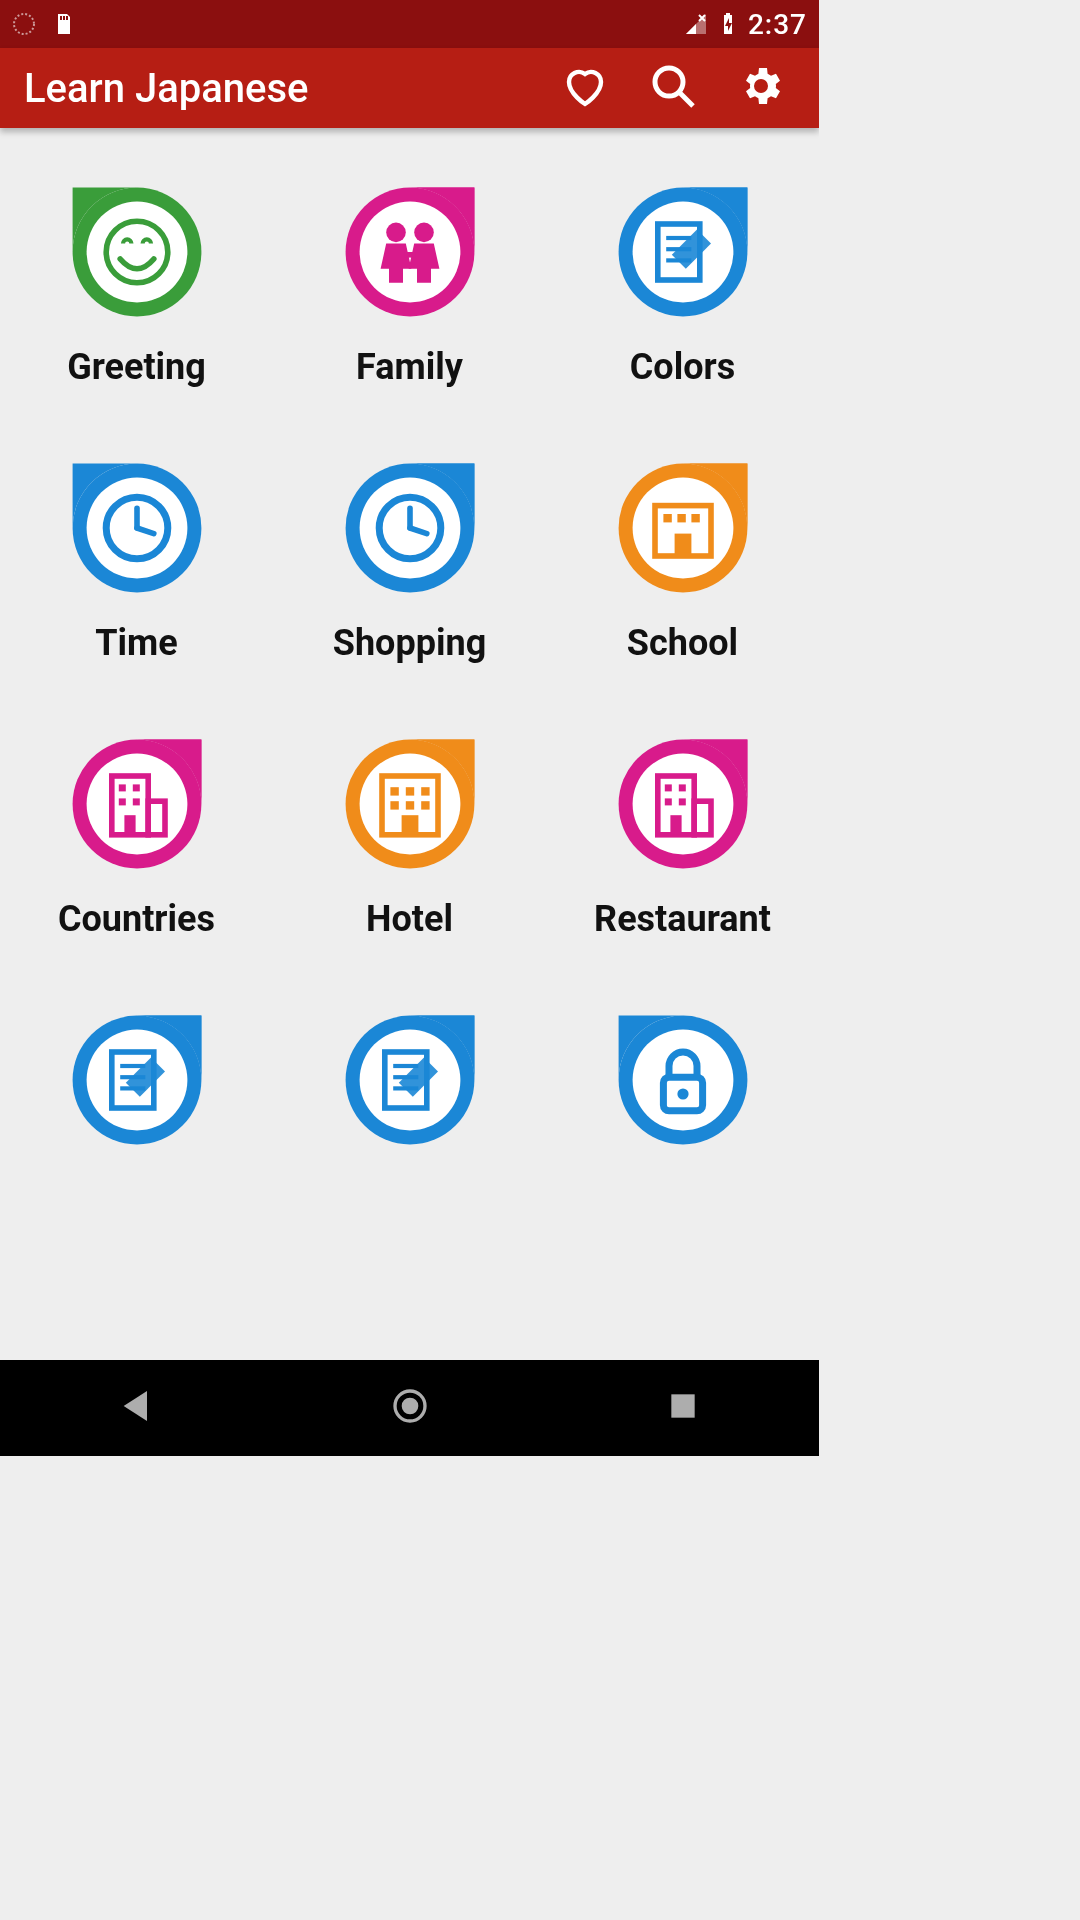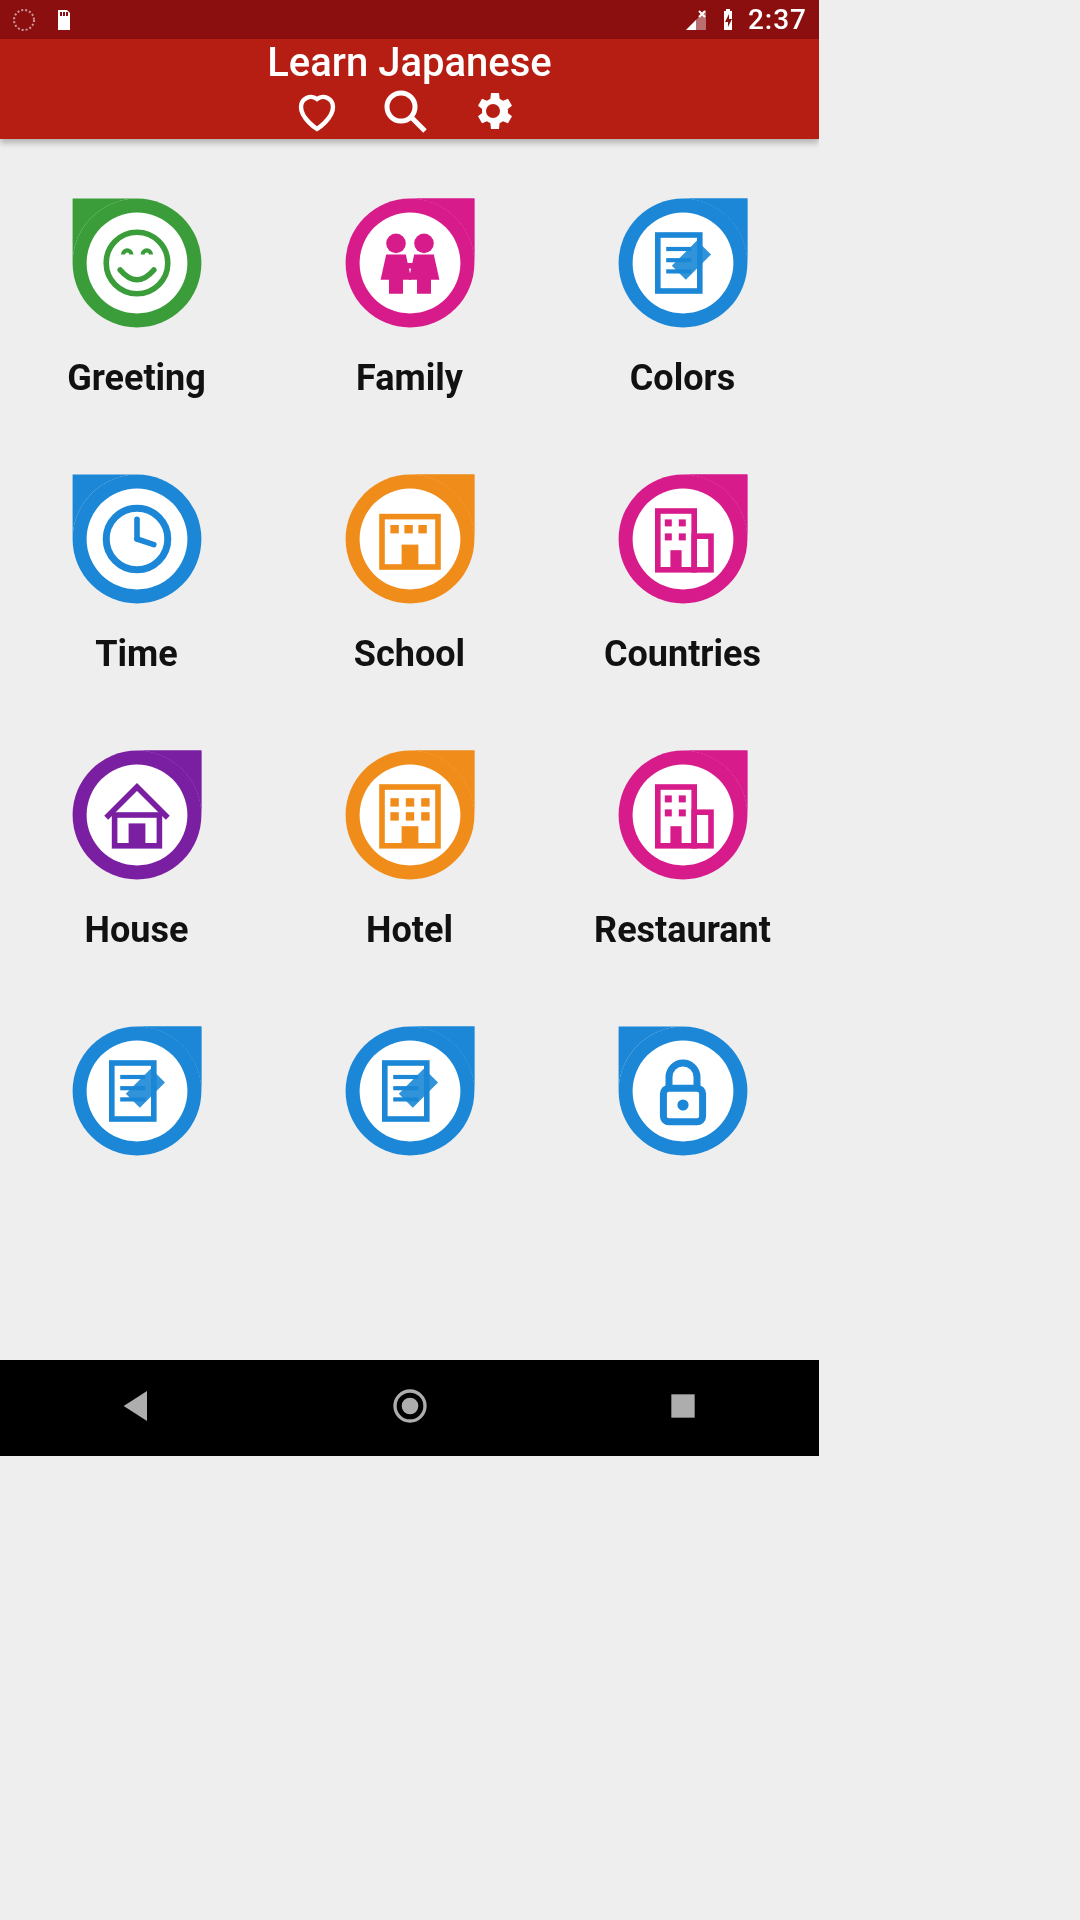--- a/index.html
+++ b/index.html
@@ -1,41 +1,40 @@
 <!DOCTYPE html>
 <html><head>
 <meta charset="utf-8">
 <style>
   * { box-sizing: border-box; margin: 0; padding: 0; }
   html, body { width: 819px; height: 1456px; overflow: hidden; font-family: Roboto, Arial, sans-serif; }
   body { background: #eeeeee; display: flex; flex-direction: column; }
 
   .status-bar {
-    height: 39px;
+    height: 48px;
     background: #8b0f0f;
     display: flex;
     align-items: center;
     padding: 0 12px;
     color: #fff;
   }
   .status-left { display: flex; gap: 16px; align-items: center; }
   .status-right { margin-left: auto; display: flex; gap: 8px; align-items: center; }
   .status-time { font-size: 28px; font-weight: 500; letter-spacing: 1px; }
   .status-icon-small { width: 24px; height: 24px; }
 
   .app-bar {
-    height: 100px;
+    height: 80px;
     background: #b61e14;
     display: flex;
     align-items: center;
     padding: 0 24px;
     box-shadow: 0 4px 6px rgba(0,0,0,.25);
     position: relative;
     z-index: 2;
-    flex-direction: column;
   }
   .app-title {
     color: #fff;
     font-size: 40px;
     font-weight: 500;
     flex: 1;
   }
   .app-actions { display: flex; gap: 40px; padding-right: 10px; }
   .app-action svg { width: 48px; height: 48px; }
 
@@ -185,44 +184,44 @@
     <div class="bubble-wrap">
       <svg viewBox="0 0 100 100" width="140" height="140" style="color:#1b87d6">
         <use href="#bubble-left"></use>
         <use href="#ic-clock"></use>
       </svg>
     </div>
     <div class="category-label">Time</div>
   </div>
       <div class="category">
     <div class="bubble-wrap">
+      <svg viewBox="0 0 100 100" width="140" height="140" style="color:#1b87d6">
+        <use href="#bubble-right"></use>
+        <use href="#ic-clock"></use>
+      </svg>
+    </div>
+    <div class="category-label">Shopping</div>
+  </div>
+      <div class="category">
+    <div class="bubble-wrap">
       <svg viewBox="0 0 100 100" width="140" height="140" style="color:#f08c1a">
         <use href="#bubble-right"></use>
         <use href="#ic-school"></use>
       </svg>
     </div>
     <div class="category-label">School</div>
   </div>
       <div class="category">
     <div class="bubble-wrap">
       <svg viewBox="0 0 100 100" width="140" height="140" style="color:#d81b8b">
         <use href="#bubble-right"></use>
         <use href="#ic-building"></use>
       </svg>
     </div>
     <div class="category-label">Countries</div>
-  </div>
-      <div class="category">
-    <div class="bubble-wrap">
-      <svg viewBox="0 0 100 100" width="140" height="140" style="color:#7b1fa2">
-        <use href="#bubble-right"></use>
-        <use href="#ic-house"></use>
-      </svg>
-    </div>
-    <div class="category-label">House</div>
   </div>
       <div class="category">
     <div class="bubble-wrap">
       <svg viewBox="0 0 100 100" width="140" height="140" style="color:#f08c1a">
         <use href="#bubble-right"></use>
         <use href="#ic-hotel"></use>
       </svg>
     </div>
     <div class="category-label">Hotel</div>
   </div>

